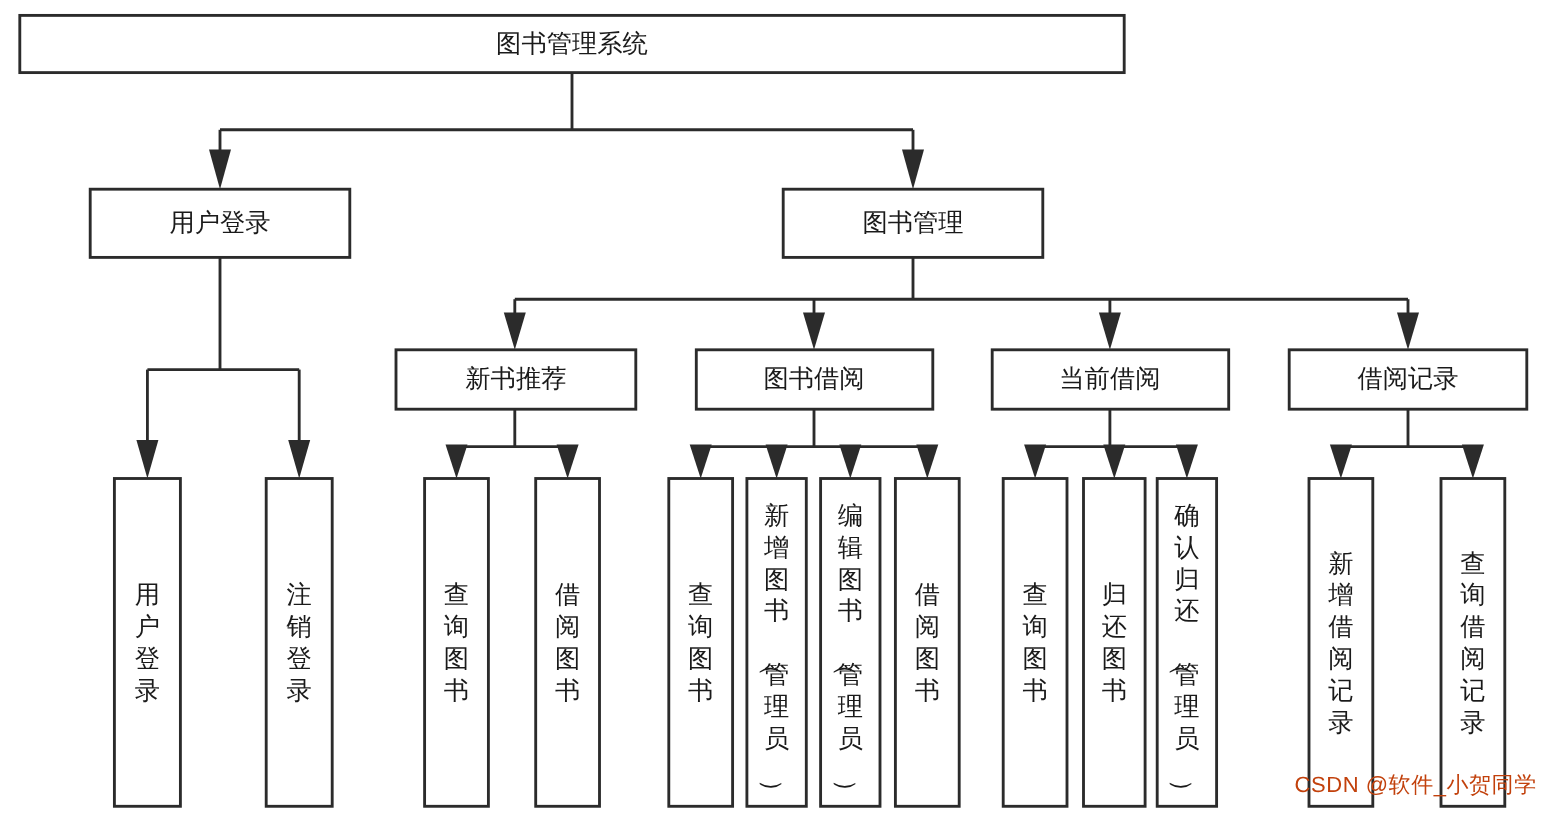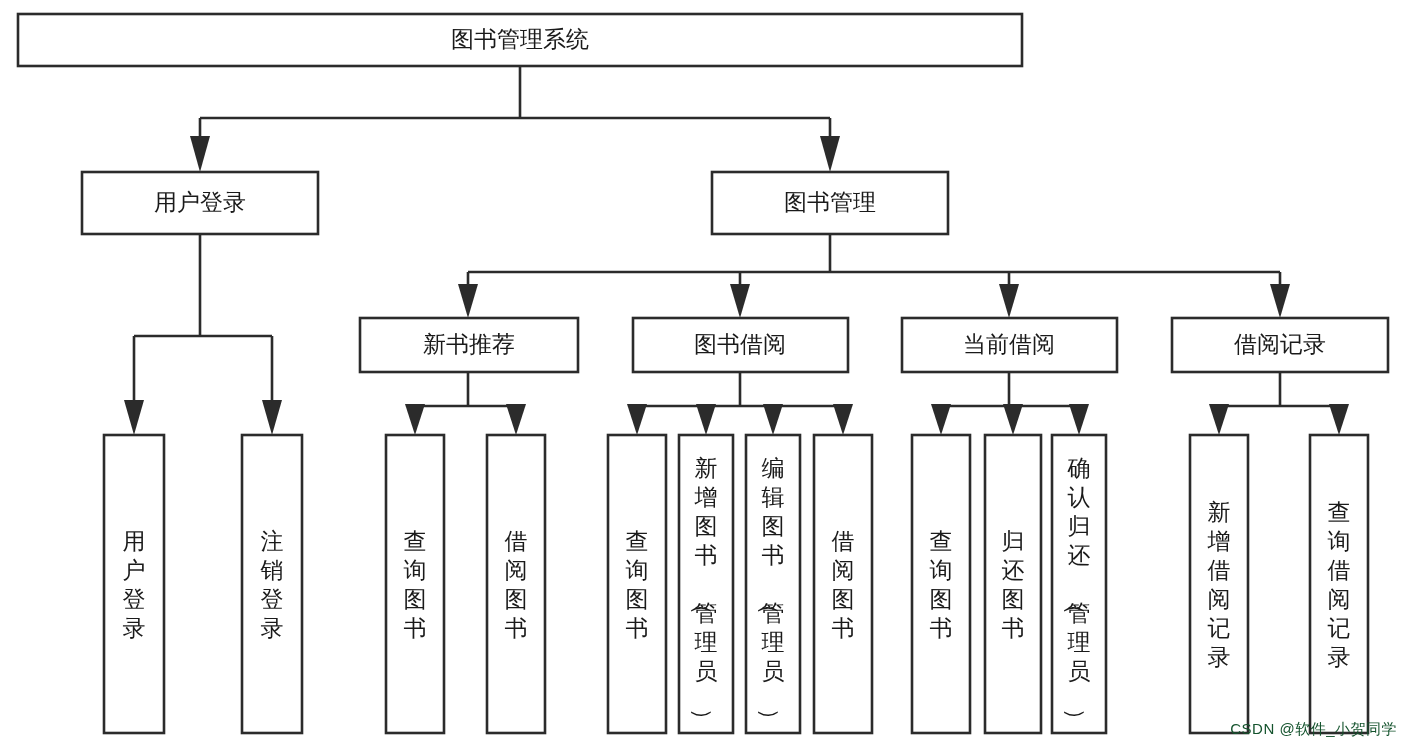--- a/index.html
+++ b/index.html
@@ -48,24 +48,24 @@
     fill: none;
     stroke-linecap: butt;
   }
   .arrow-head {
     fill: #2b2b2b;
     stroke: none;
   }
   .watermark {
     position: absolute;
     right: 8px;
-    bottom: 8px;
-    font-family: "Liberation Sans", "DejaVu Sans", sans-serif;
-    font-size: 15px;
-    color: #14532d;
+    bottom: 20px;
+    font-family: "Liberation Sans", "DejaVu Sans", sans-serif;
+    font-size: 20px;
+    color: #c2410c;
     letter-spacing: 0.5px;
     user-select: none;
     white-space: nowrap;
   }
 </style>
 </head>
 <body>
 
 <div id="stage">
 

